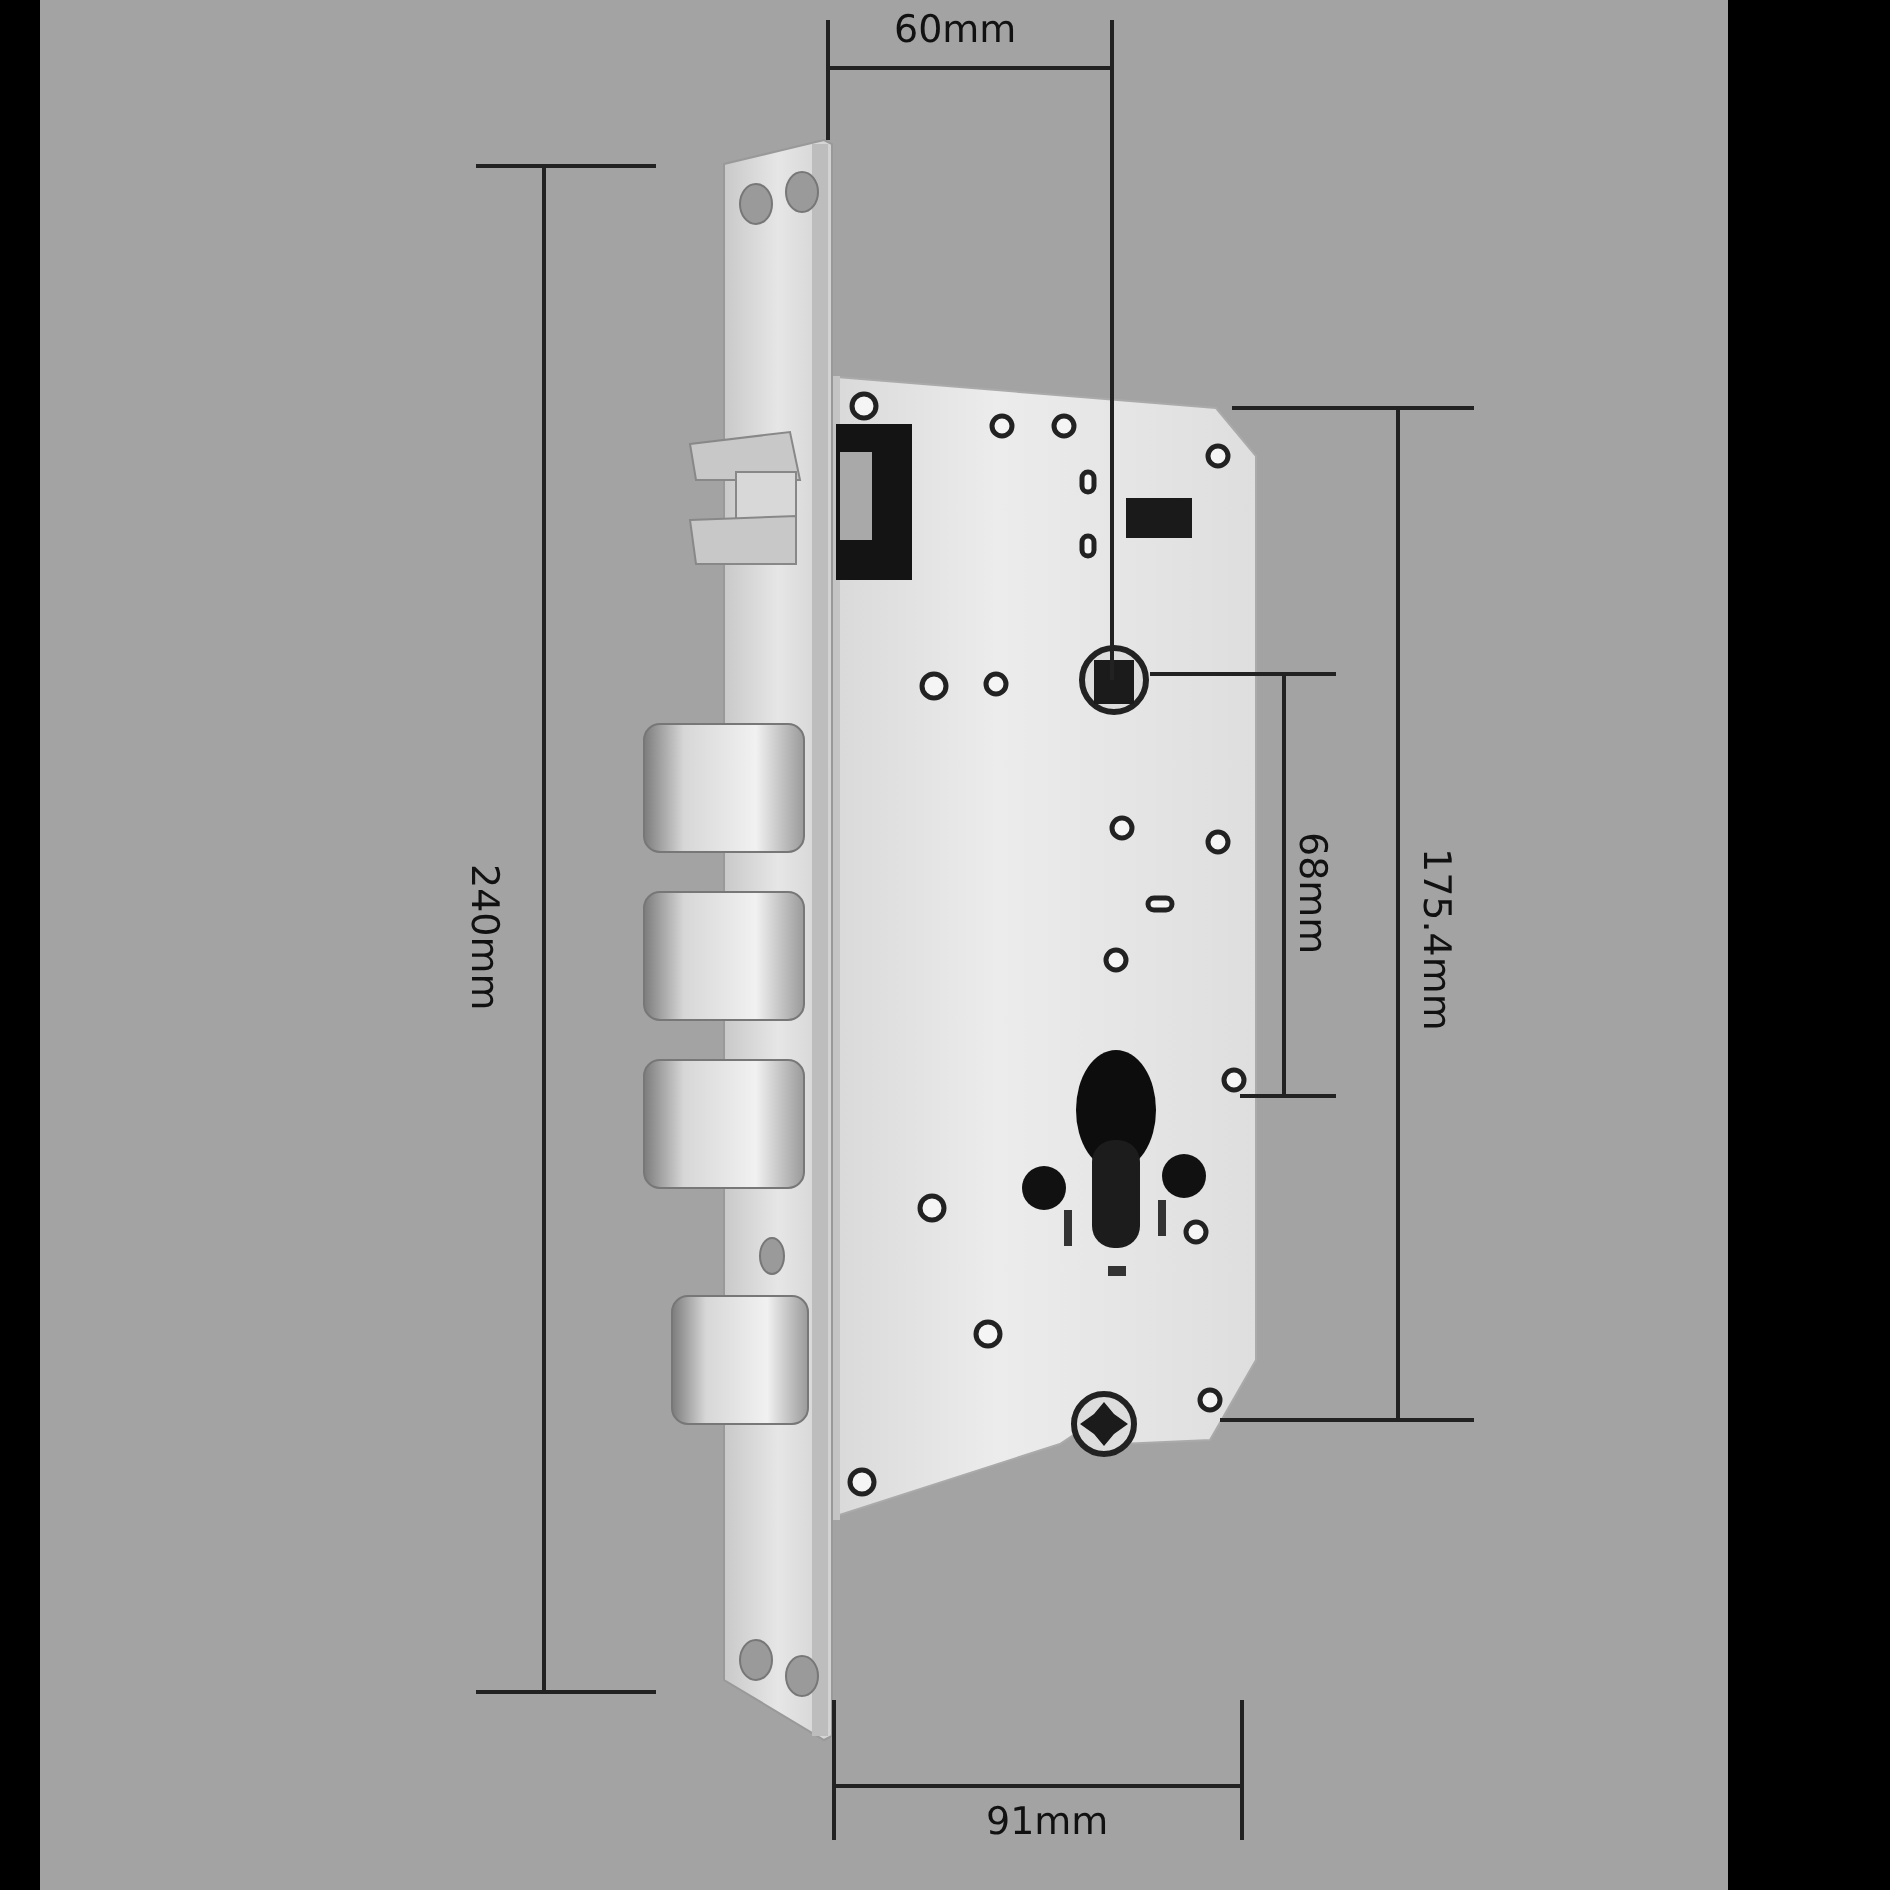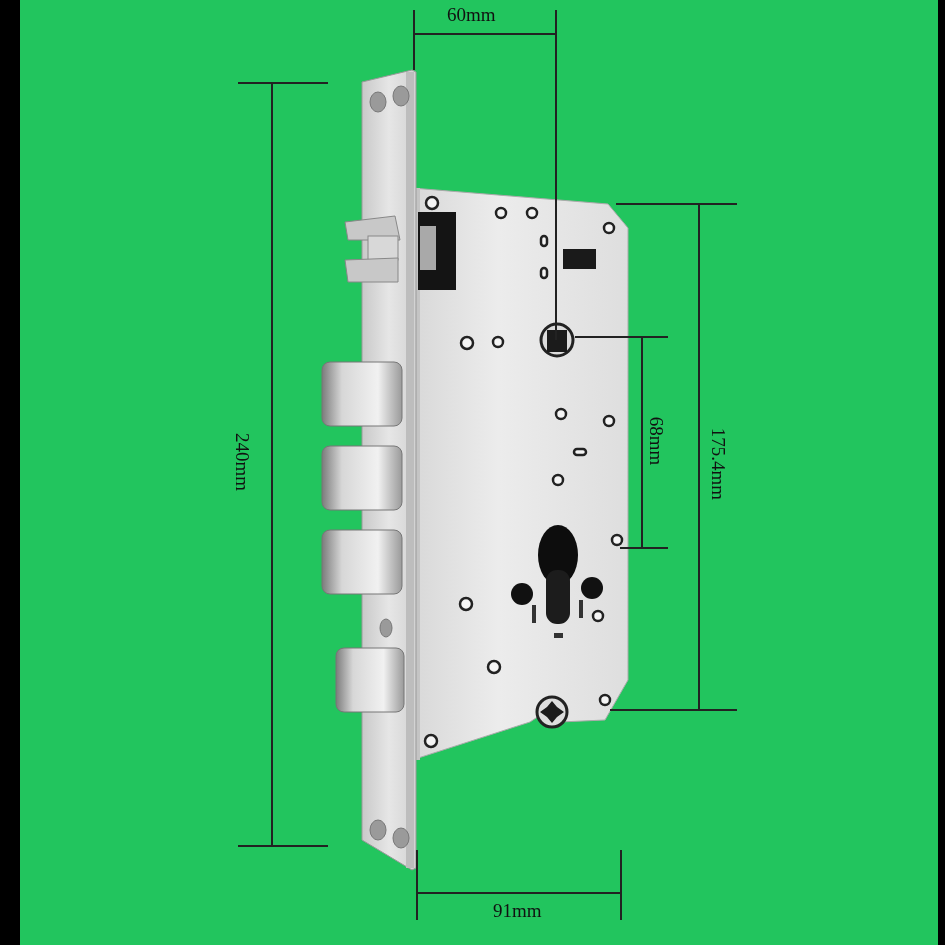--- a/index.html
+++ b/index.html
@@ -1,17 +1,17 @@
 <!DOCTYPE html>
 <html><head>
 <meta charset="utf-8">
 <style>
   html, body { margin:0; padding:0; }
   body { width:945px; height:945px; background:#000; position:relative; overflow:hidden; font-family:"DejaVu Sans", sans-serif; }
-  .canvas { position:absolute; left:20px; top:0; width:918px; height:945px; background:#22c55e;font-family:Liberation Serif, serif; }
+  .canvas { position:absolute; left:20px; top:0; width:844px; height:945px; background:#a3a3a3; }
   svg { position:absolute; left:0; top:0; }
   .label { position:absolute; font-size:19px; color:#111; white-space:nowrap; }
   .vlabel { position:absolute; font-size:19px; color:#111; white-space:nowrap; transform:rotate(90deg); transform-origin:center center; }
 </style>
 </head>
 <body>
 
 <div class="canvas">
   <svg width="905" height="945" viewBox="20 0 905 945">
     <defs>

